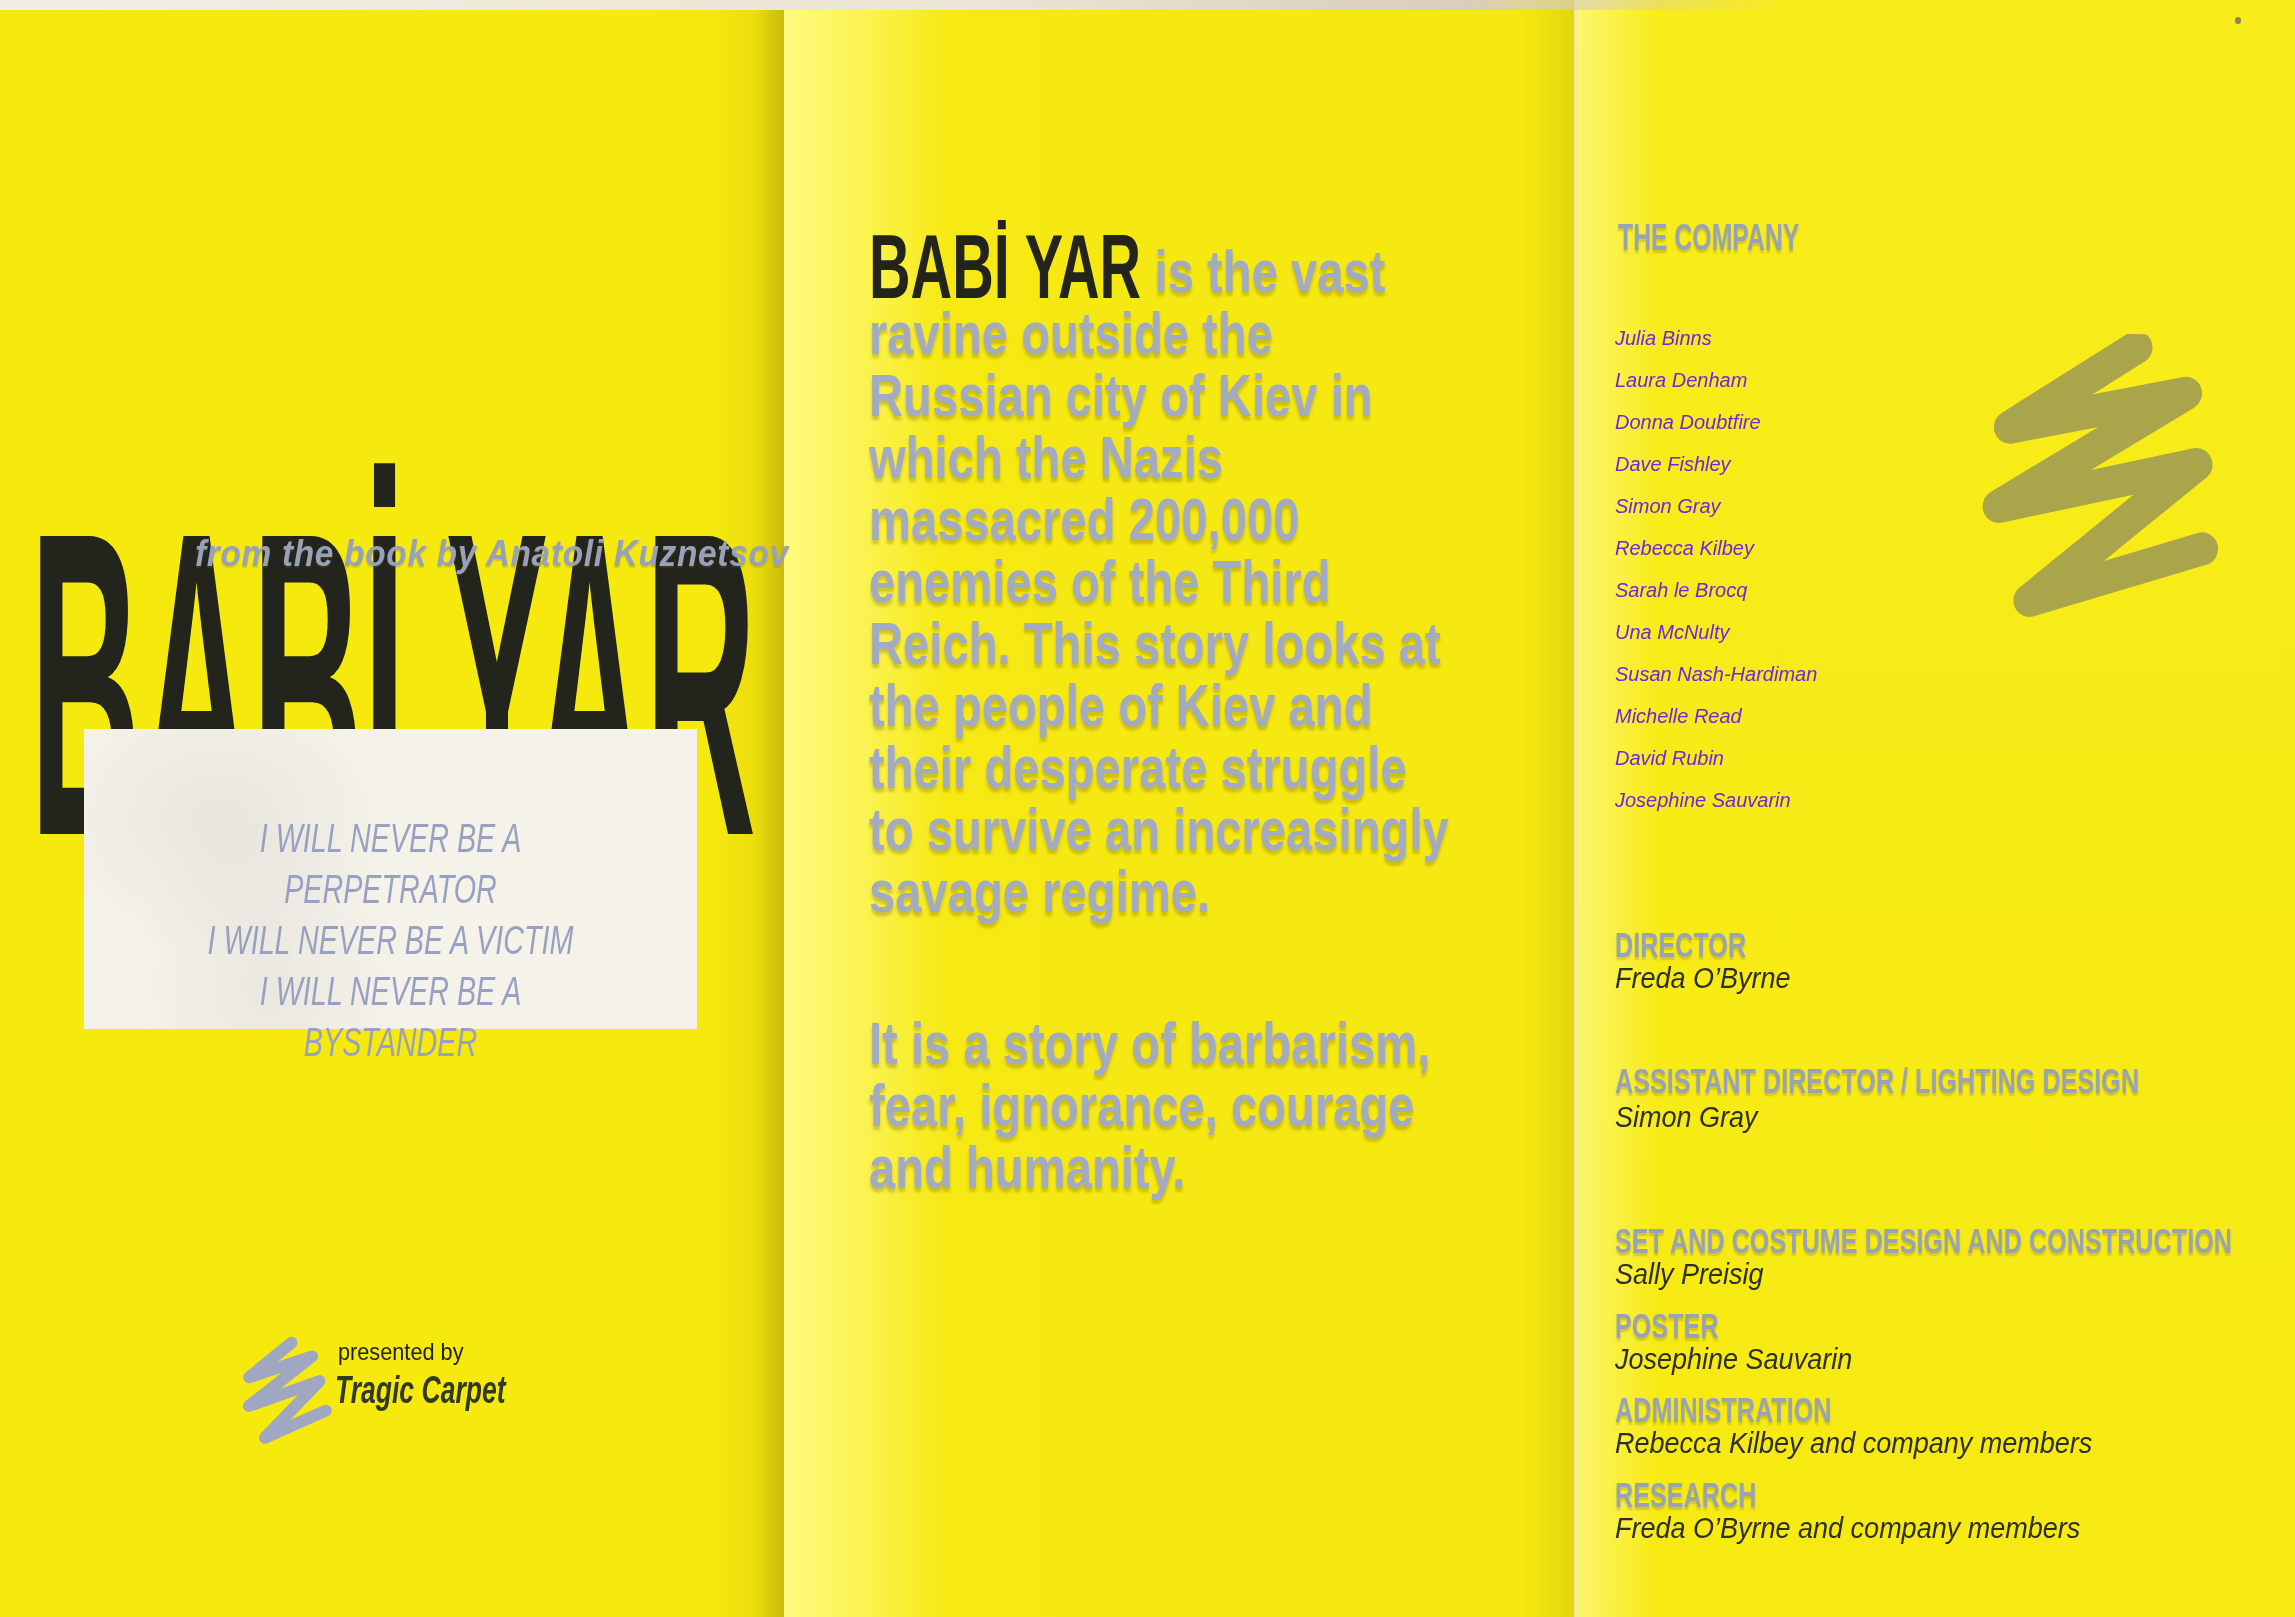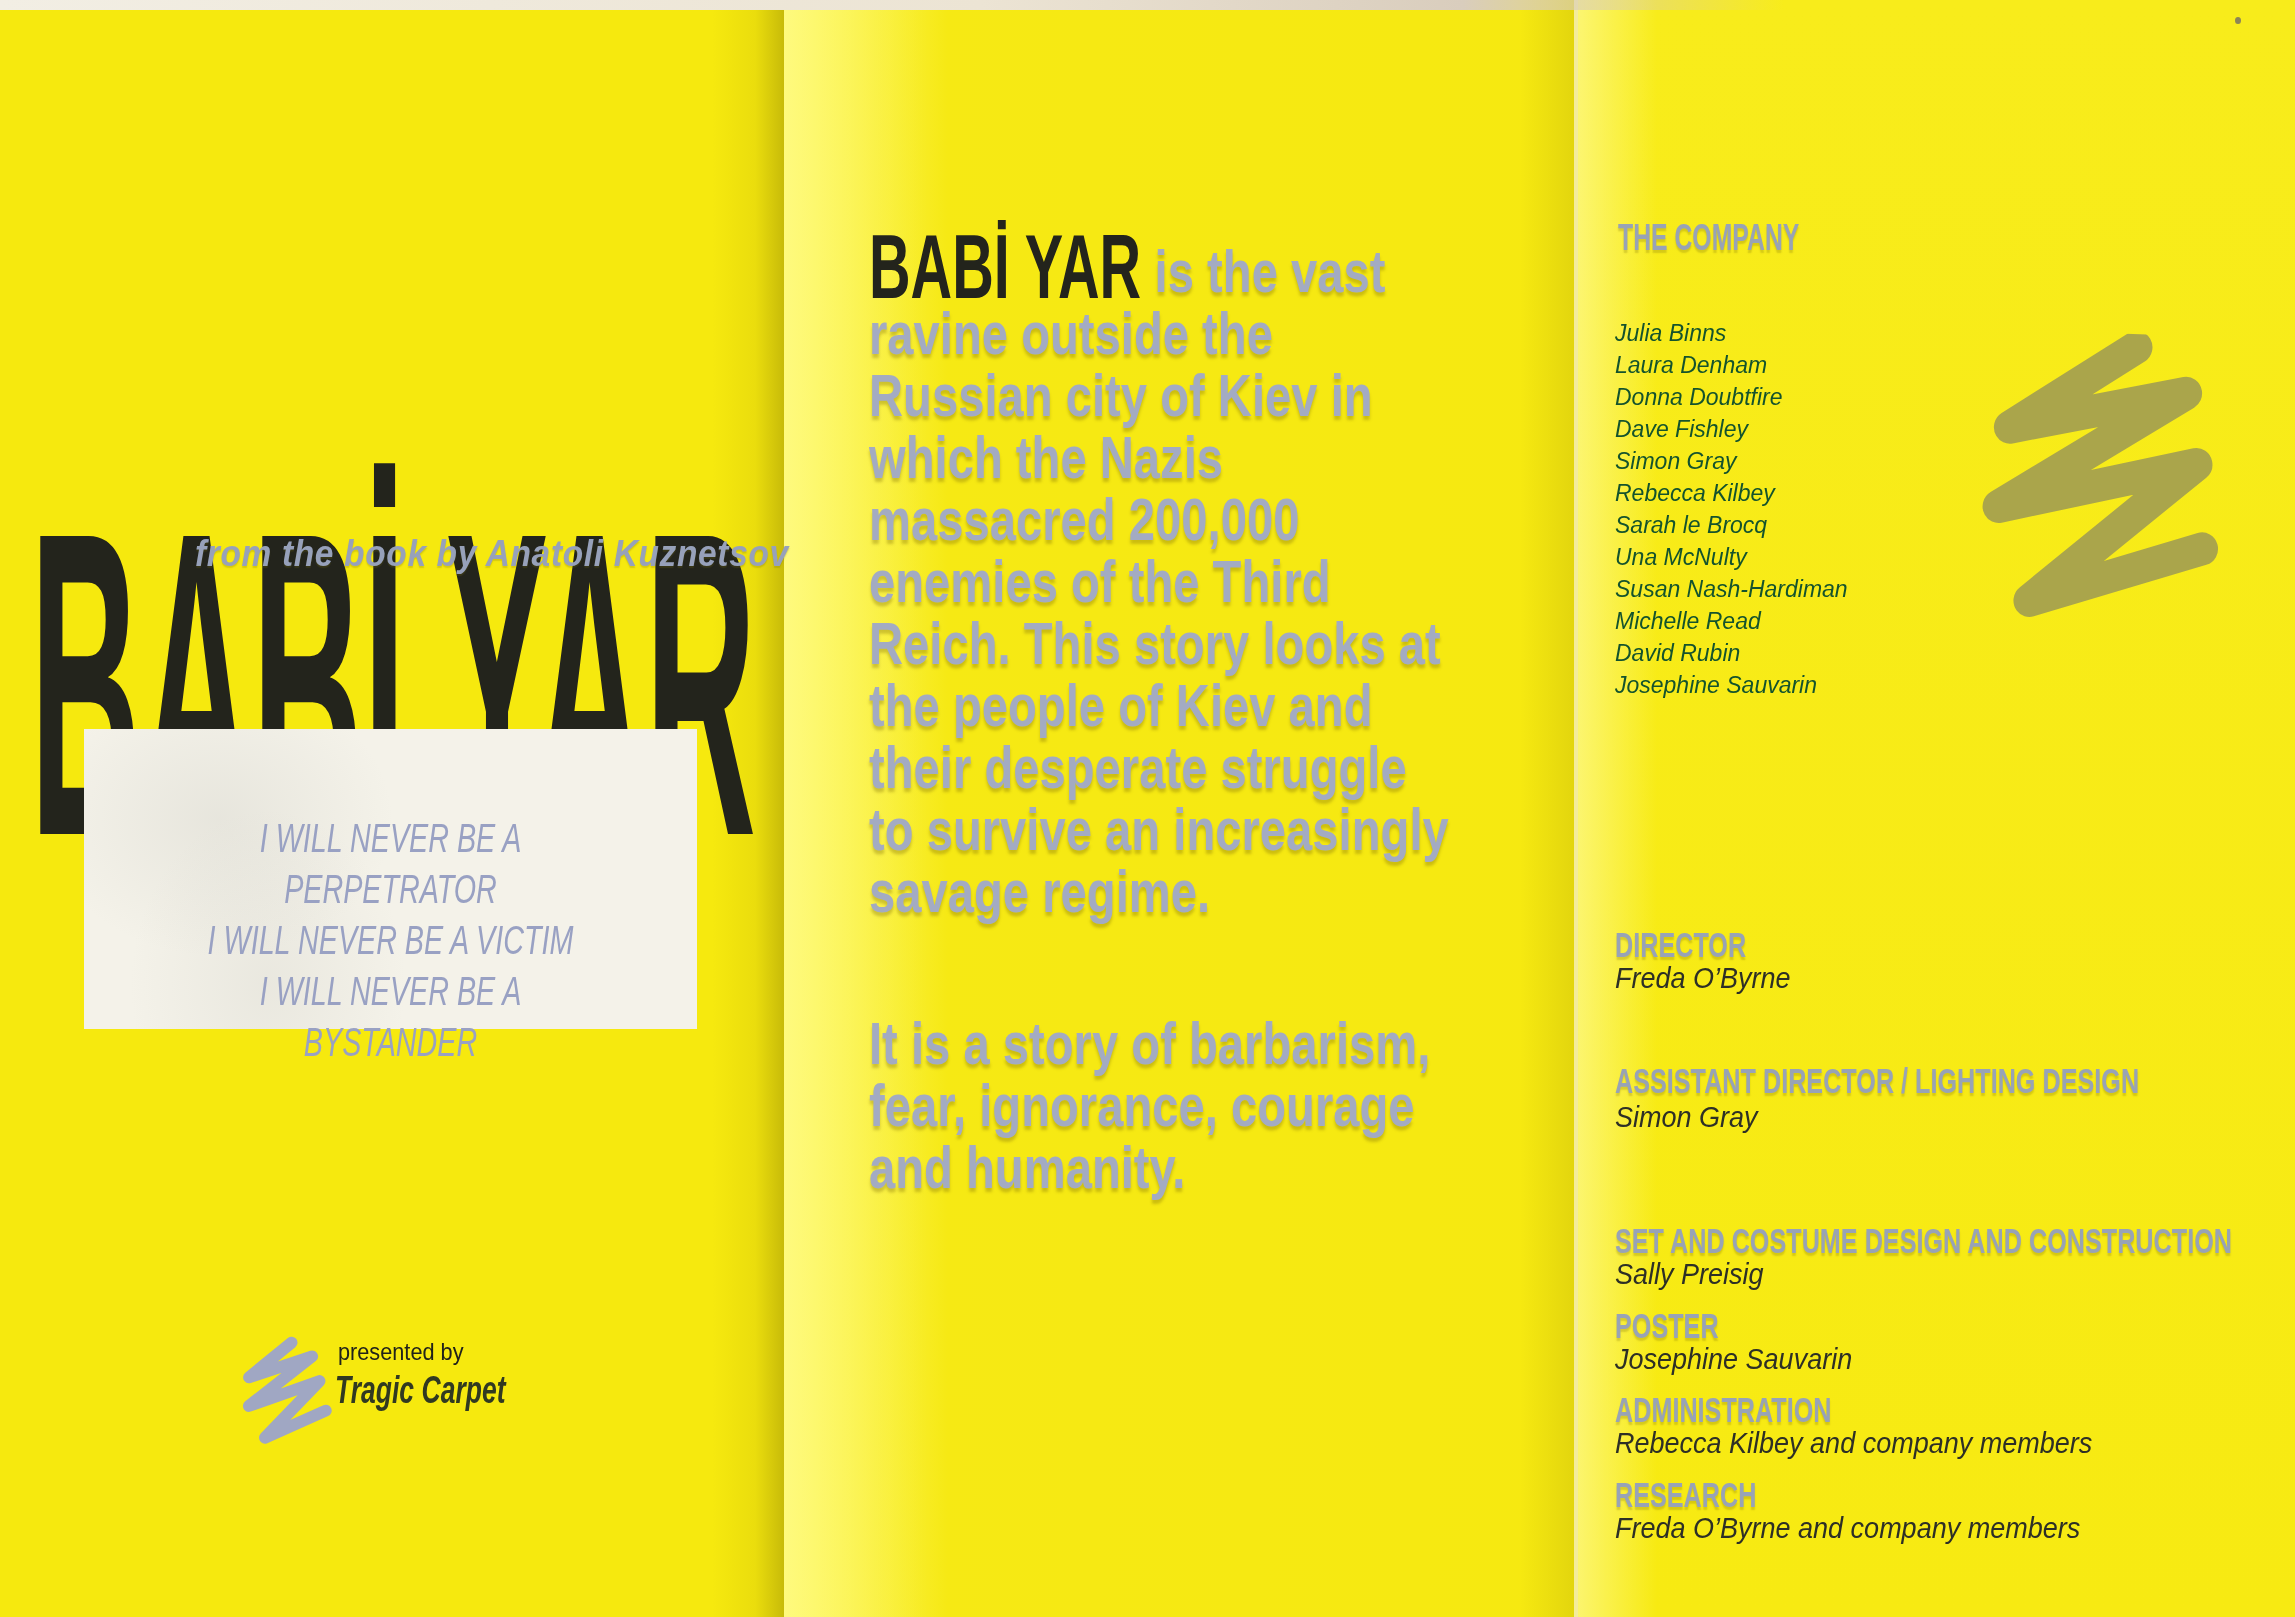--- a/index.html
+++ b/index.html
@@ -85,21 +85,21 @@
   }
   
   .co-heading{
     position:absolute;left:1618px;top:216px;
     font-weight:700;font-size:37px;line-height:44px;color:#98a3b6;white-space:nowrap;
     transform:scaleX(.67);transform-origin:0 0;
     text-shadow:0 2.6px 2px rgba(125,110,10,.28);
   }
   .members{
     position:absolute;left:1615px;top:317px;margin:0;
-    font-style:italic;font-size:23px;line-height:32px;color:#14532d;
+    font-style:italic;font-size:20px;line-height:42px;color:#6d28d9;
     white-space:pre-line;
   }
   .co-scribble{position:absolute;left:1974px;top:333px;width:256px;height:292px;color:#a6a24e;opacity:.95;transform:rotate(2deg);}
   .role{
     position:absolute;left:1615px;
     font-weight:700;font-size:35px;line-height:39px;color:#98a3b6;white-space:nowrap;
     transform:scaleX(.72);transform-origin:0 0;
     text-shadow:0 2.6px 2px rgba(125,110,10,.28);
   }
   .cname{

